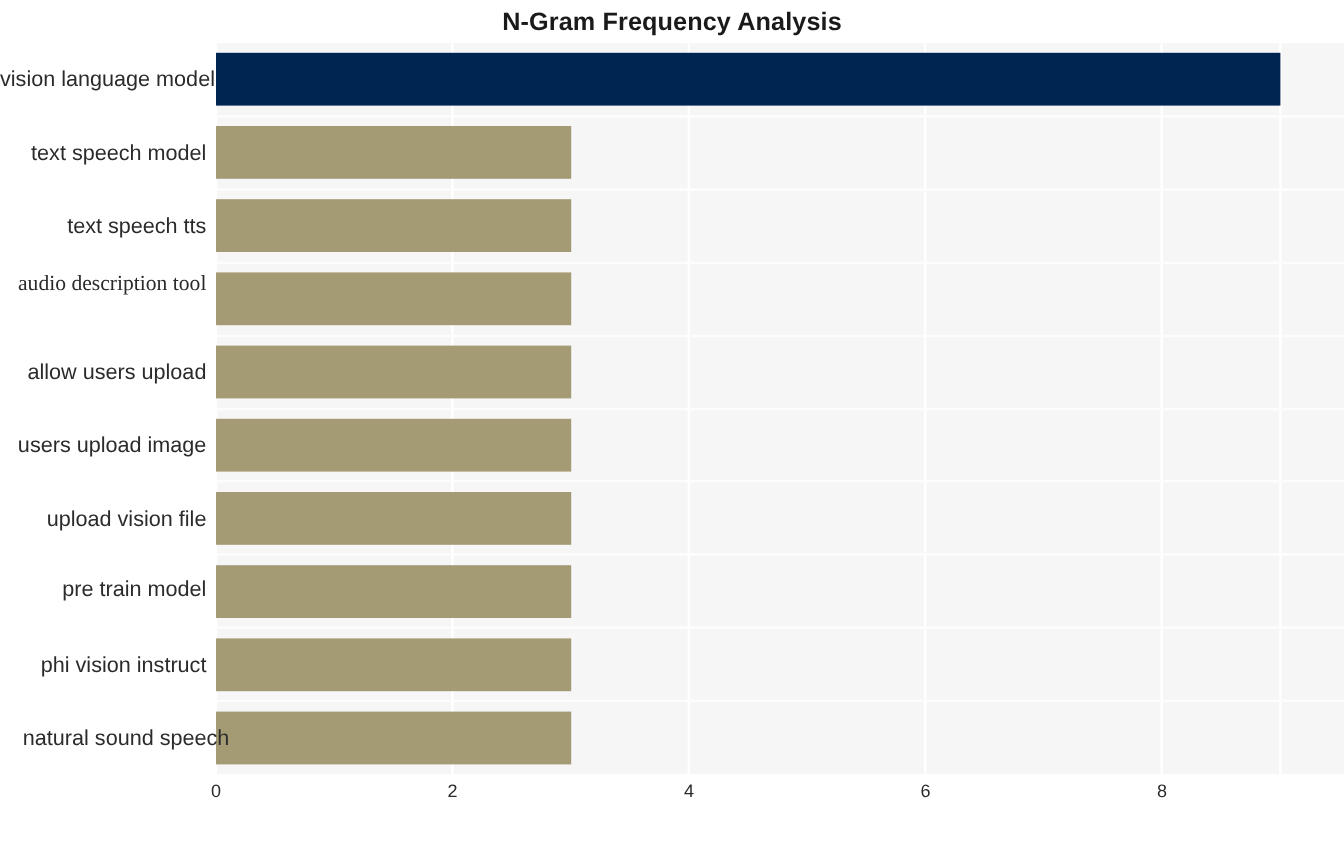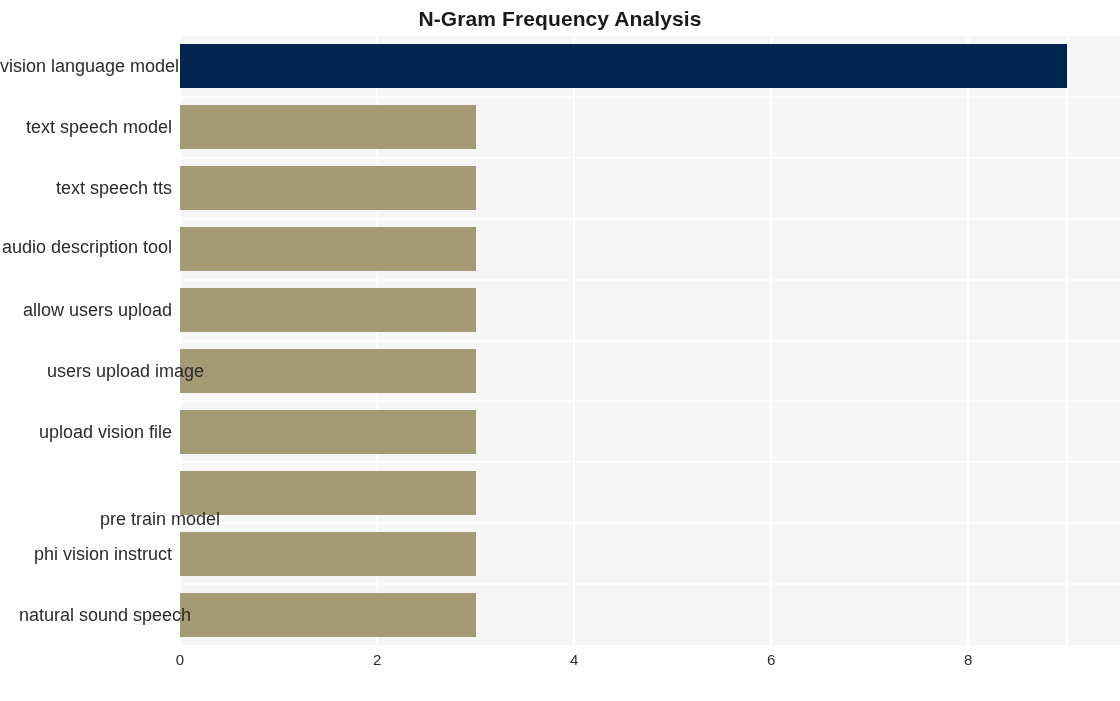--- a/index.html
+++ b/index.html
@@ -156,25 +156,25 @@
         <div class="bar" title="pre train model: 3" style="width: 295.597px; top: 434.75px; background: rgb(164, 154, 116);"></div>
         <div class="bar" title="phi vision instruct: 3" style="width: 295.597px; top: 495.65px; background: rgb(164, 154, 116);"></div>
         <div class="bar" title="natural sound speech: 3" style="width: 295.597px; top: 556.55px; background: rgb(164, 154, 116);"></div>
       </div>
   </div>
 
   <div id="y-labels">
       <div class="ytick-wrap" style="top: 21.45px;">vision language model</div>
       <div class="ytick-wrap" style="top: 82.35px;">text speech model</div>
       <div class="ytick-wrap" style="top: 143.25px;">text speech tts</div>
-      <div class="ytick-wrap" style="top: 202px;">audio description tool</div>
+      <div class="ytick-wrap" style="top: 191px; font-family: Liberation Serif, serif;">audio description tool</div>
       <div class="ytick-wrap" style="top: 265.05px;">allow users upload</div>
-      <div class="ytick-wrap" style="top: 325.95px; padding-left: 32px;">users upload image</div>
+      <div class="ytick-wrap" style="top: 325.95px;">users upload image</div>
       <div class="ytick-wrap" style="top: 386.85px;">upload vision file</div>
-      <div class="ytick-wrap" style="top: 474px; margin-left: 48px;">pre train model</div>
+      <div class="ytick-wrap" style="top: 446px;">pre train model</div>
       <div class="ytick-wrap" style="top: 508.65px;">phi vision instruct</div>
       <div class="ytick-wrap" style="top: 569.55px; padding-left: 19px;">natural sound speech</div>
     </div>
 
   <div id="x-labels">
       <div class="xtick" style="left: 180px;">0</div>
       <div class="xtick" style="left: 377.065px;">2</div>
       <div class="xtick" style="left: 574.13px;">4</div>
       <div class="xtick" style="left: 771.195px;">6</div>
       <div class="xtick" style="left: 968.26px;">8</div>

